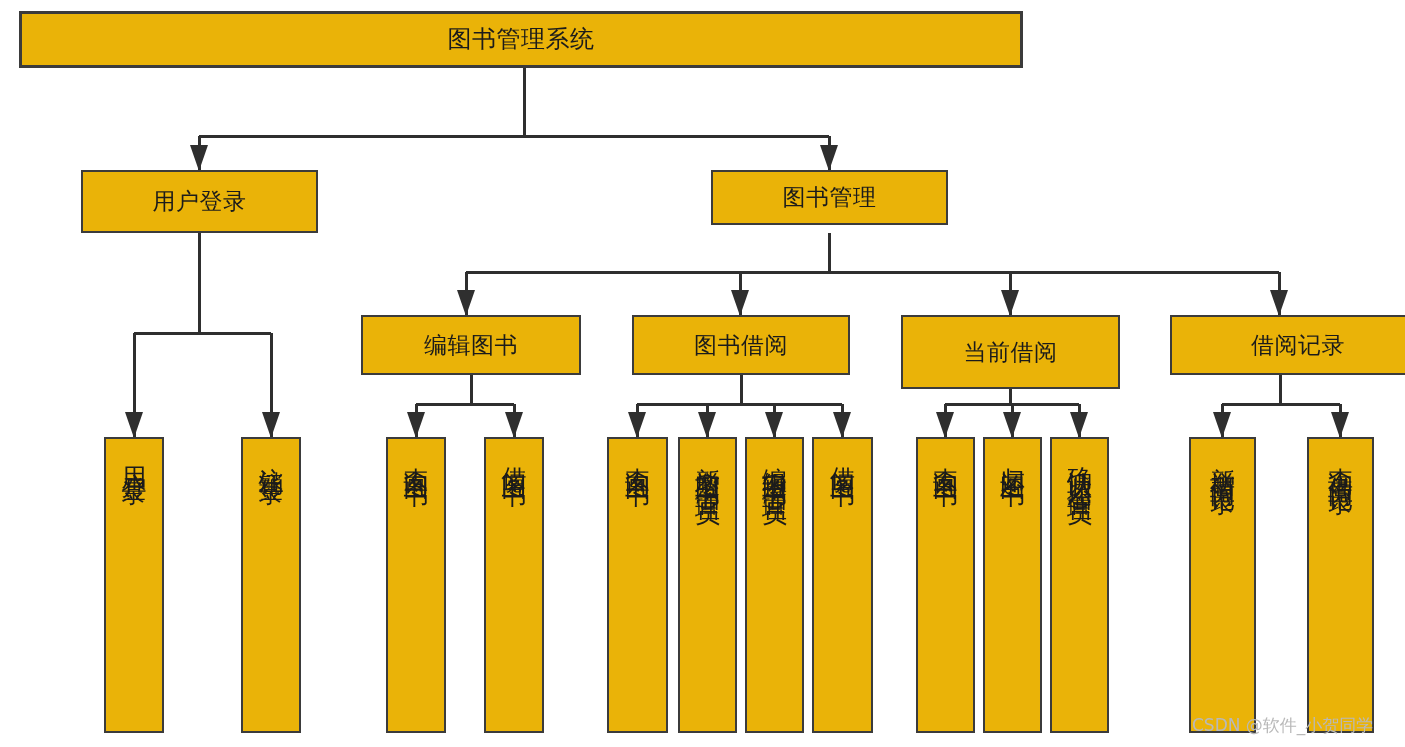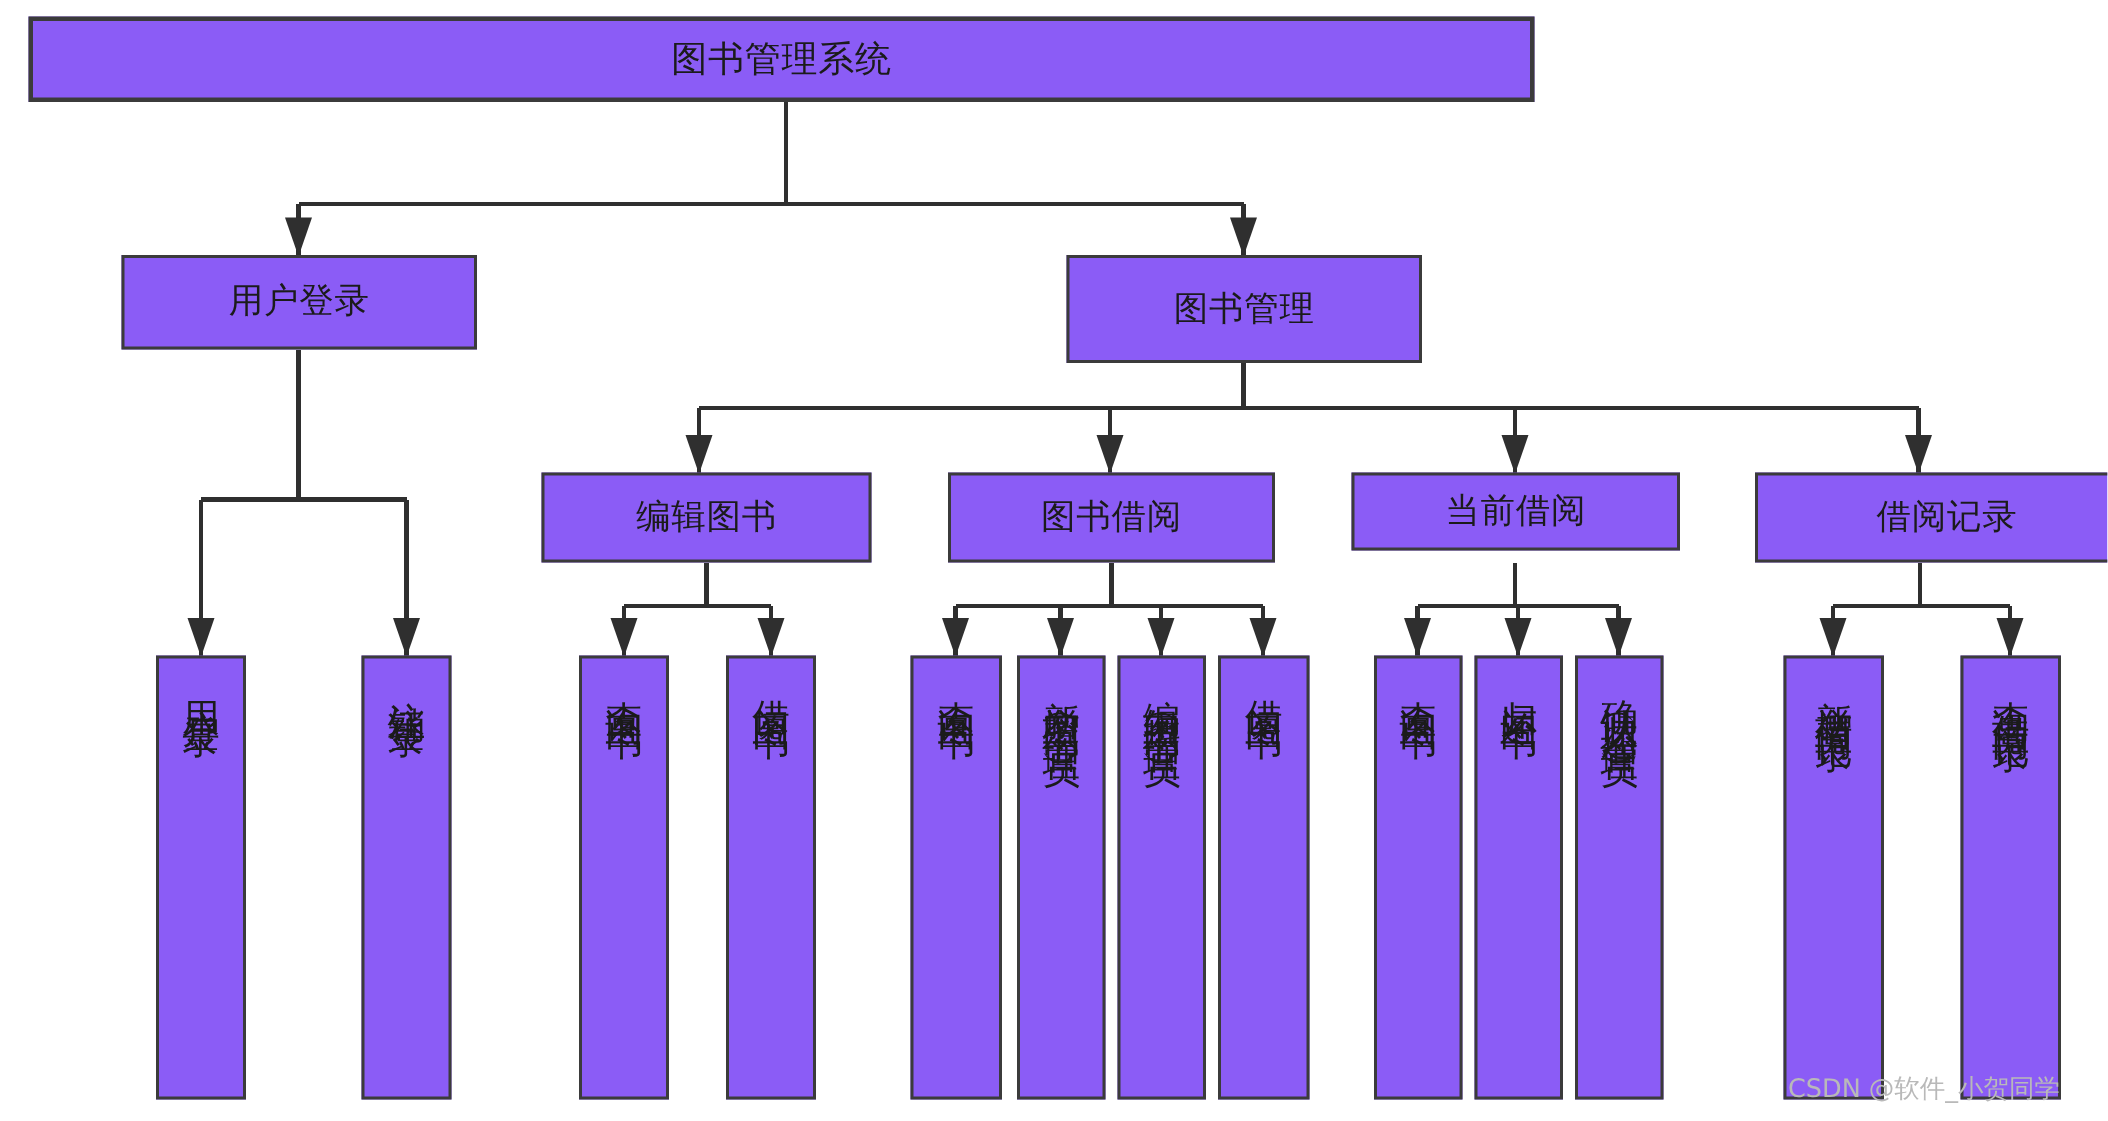--- a/index.html
+++ b/index.html
@@ -22,21 +22,21 @@
     position: absolute;
     left: 0;
     top: 0;
     width: 1405px;
     height: 747px;
     pointer-events: none;
   }
   .node {
     position: absolute;
     box-sizing: border-box;
-    background: #8b5cf6;
+    background: #eab308;
     border: 2px solid #3b3b3b;
     display: flex;
     align-items: center;
     justify-content: center;
     color: #1b1b1b;
     z-index: 2;
   }
   .node .label {
     display: block;
     line-height: 1.08;
@@ -134,30 +134,30 @@
       <path d="M 1331 412 L 1349 412 L 1340 438 Z" fill="#2f2f2f"></path>
     </svg>
 
   <div id="nodes-layer">
       <div class="node horiz root" style="left: 19px; top: 11px; width: 1004px; height: 57px; border-width: 3px;">
         <span class="label">图书管理系统</span>
       </div>
       <div class="node horiz" style="left: 81px; top: 170px; width: 237px; height: 63px;">
         <span class="label">用户登录</span>
       </div>
-      <div class="node horiz" style="left: 711px; top: 170px; width: 237px; height: 72px;">
+      <div class="node horiz" style="left: 711px; top: 170px; width: 237px; height: 55px;">
         <span class="label">图书管理</span>
       </div>
       <div class="node horiz" style="left: 361px; top: 315px; width: 220px; height: 60px;">
         <span class="label">编辑图书</span>
       </div>
       <div class="node horiz" style="left: 632px; top: 315px; width: 218px; height: 60px;">
         <span class="label">图书借阅</span>
       </div>
-      <div class="node horiz" style="left: 901px; top: 315px; width: 219px; height: 52px;">
+      <div class="node horiz" style="left: 901px; top: 315px; width: 219px; height: 74px;">
         <span class="label">当前借阅</span>
       </div>
       <div class="node horiz" style="left: 1170px; top: 315px; width: 256px; height: 60px;">
         <span class="label">借阅记录</span>
       </div>
       <div class="node vert" style="left: 104px; top: 437px; width: 60px; height: 296px;">
         <span class="label">用户登录</span>
       </div>
       <div class="node vert" style="left: 241px; top: 437px; width: 60px; height: 296px;">
         <span class="label">注销登录</span>

